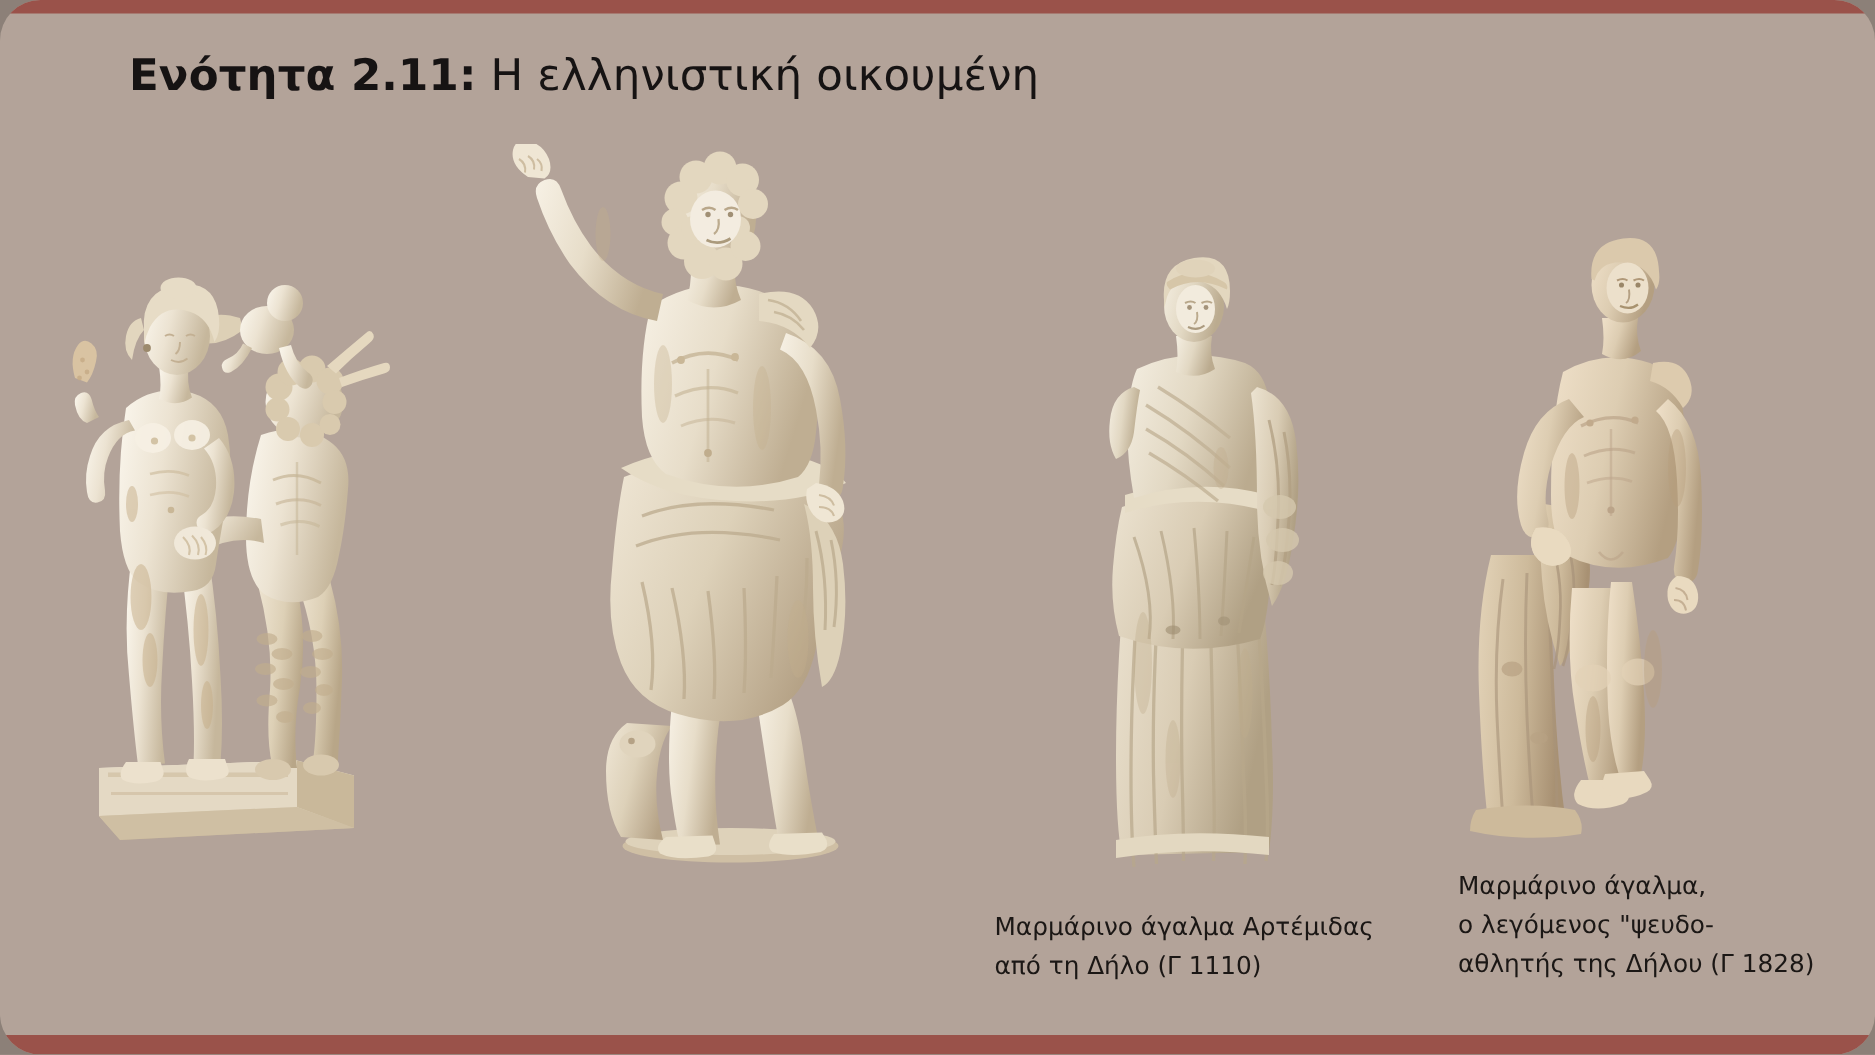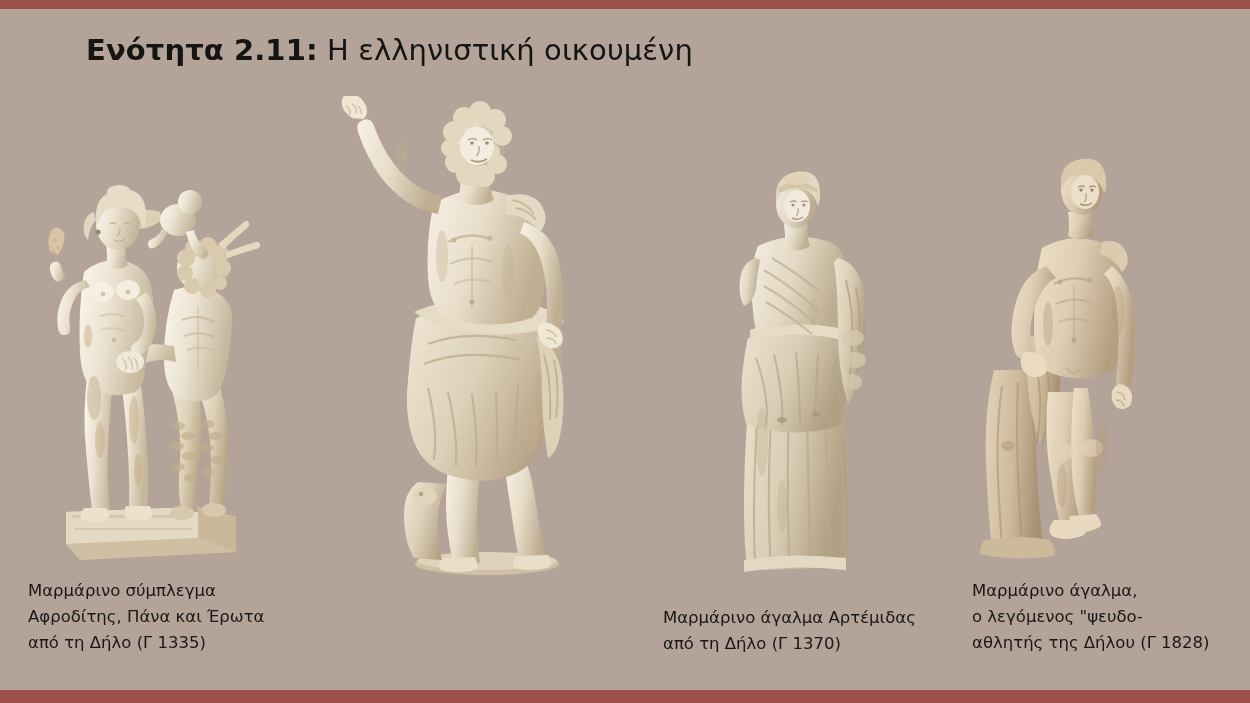--- a/index.html
+++ b/index.html
@@ -11,20 +11,21 @@
   body {
     font-family: "DejaVu Sans", sans-serif;
   }
   .slide {
     position: relative;
     width: 1250px;
     height: 703px;
     background: #b3a399;
     overflow: hidden;
     box-sizing: border-box;
+    border-radius: 27px;
   }
   .bar-top {
     position: absolute;
     left: 0; top: 0;
     width: 1250px; height: 9px;
     background: #9a524a;
   }
   .bar-bottom {
     position: absolute;
     left: 0; top: 690px;
@@ -542,22 +543,19 @@
 
       <g fill="#b79e7c" opacity="0.4">
         <ellipse cx="156" cy="156" rx="6" ry="26"></ellipse>
         <ellipse cx="86" cy="168" rx="5" ry="22"></ellipse>
         <ellipse cx="140" cy="290" rx="6" ry="26"></ellipse>
         <ellipse cx="100" cy="330" rx="5" ry="22"></ellipse>
       </g>
     </svg>
   </div>
 
-  <div class="caption" id="cap-1">Μαρμάρινο σύμπλεγμα
-Αφροδίτης, Πάνα και Έρωτα
-από τη Δήλο (Γ 1335)</div>
   <div class="caption" id="cap-3">Μαρμάρινο άγαλμα Αρτέμιδας
-από τη Δήλο (Γ 1370)</div>
+από τη Δήλο (Γ 1110)</div>
   <div class="caption" id="cap-4">Μαρμάρινο άγαλμα,
 ο λεγόμενος "ψευδο-
 αθλητής της Δήλου  (Γ 1828)</div>
 
 </div>
 
 </body></html>

